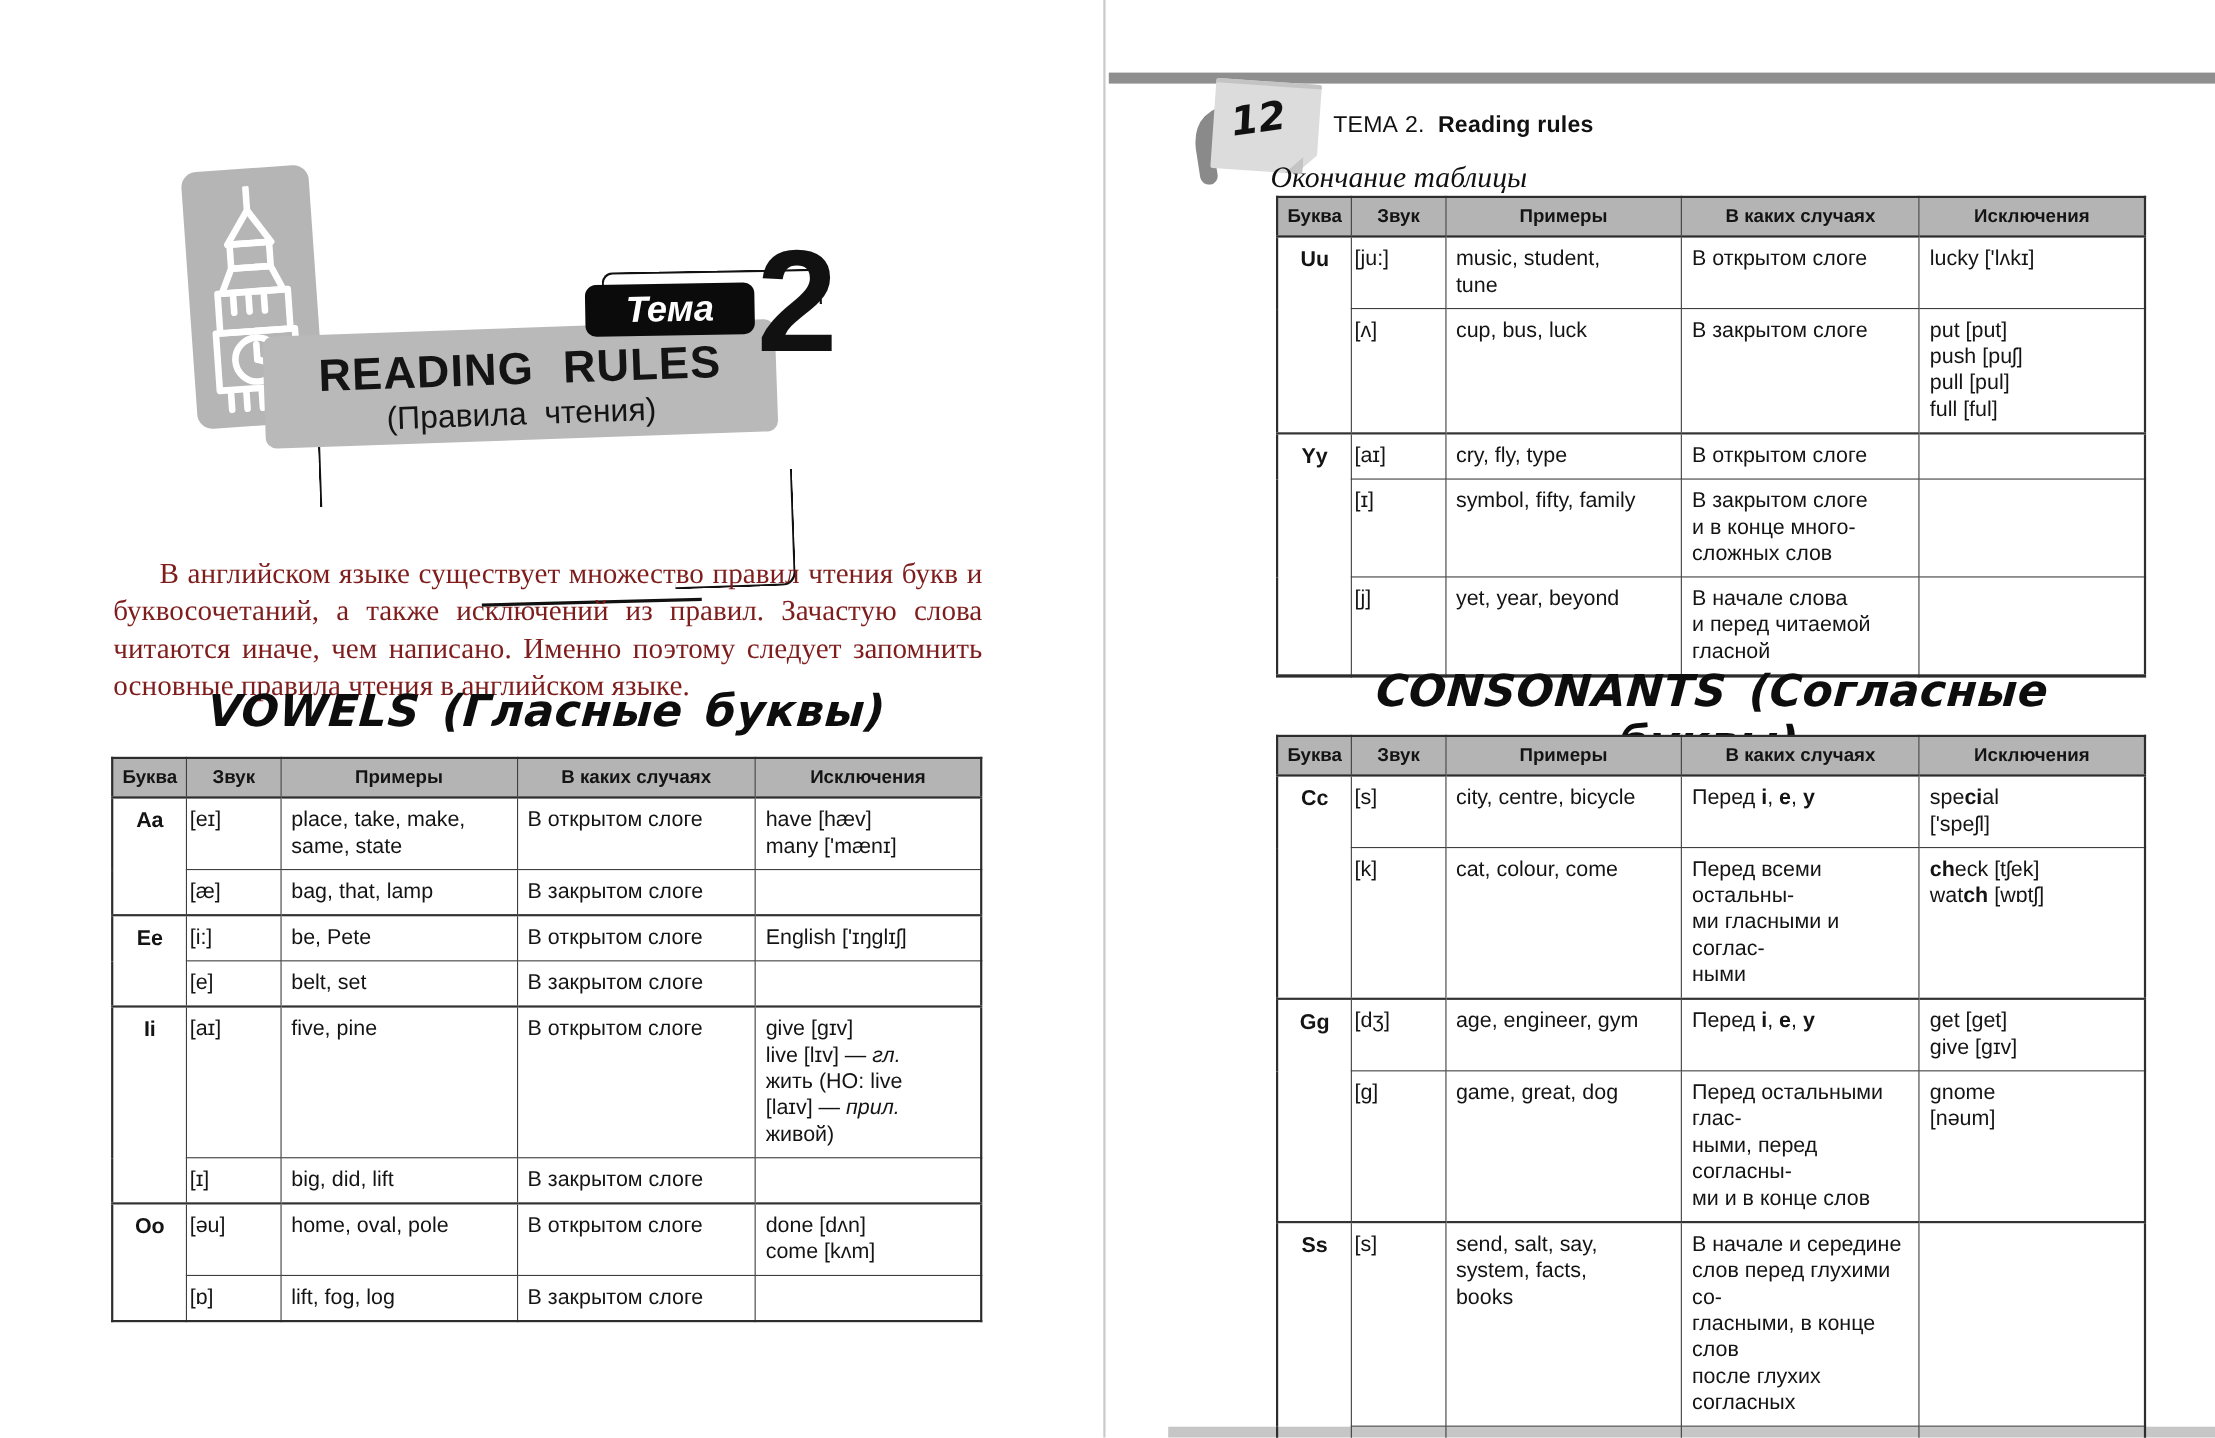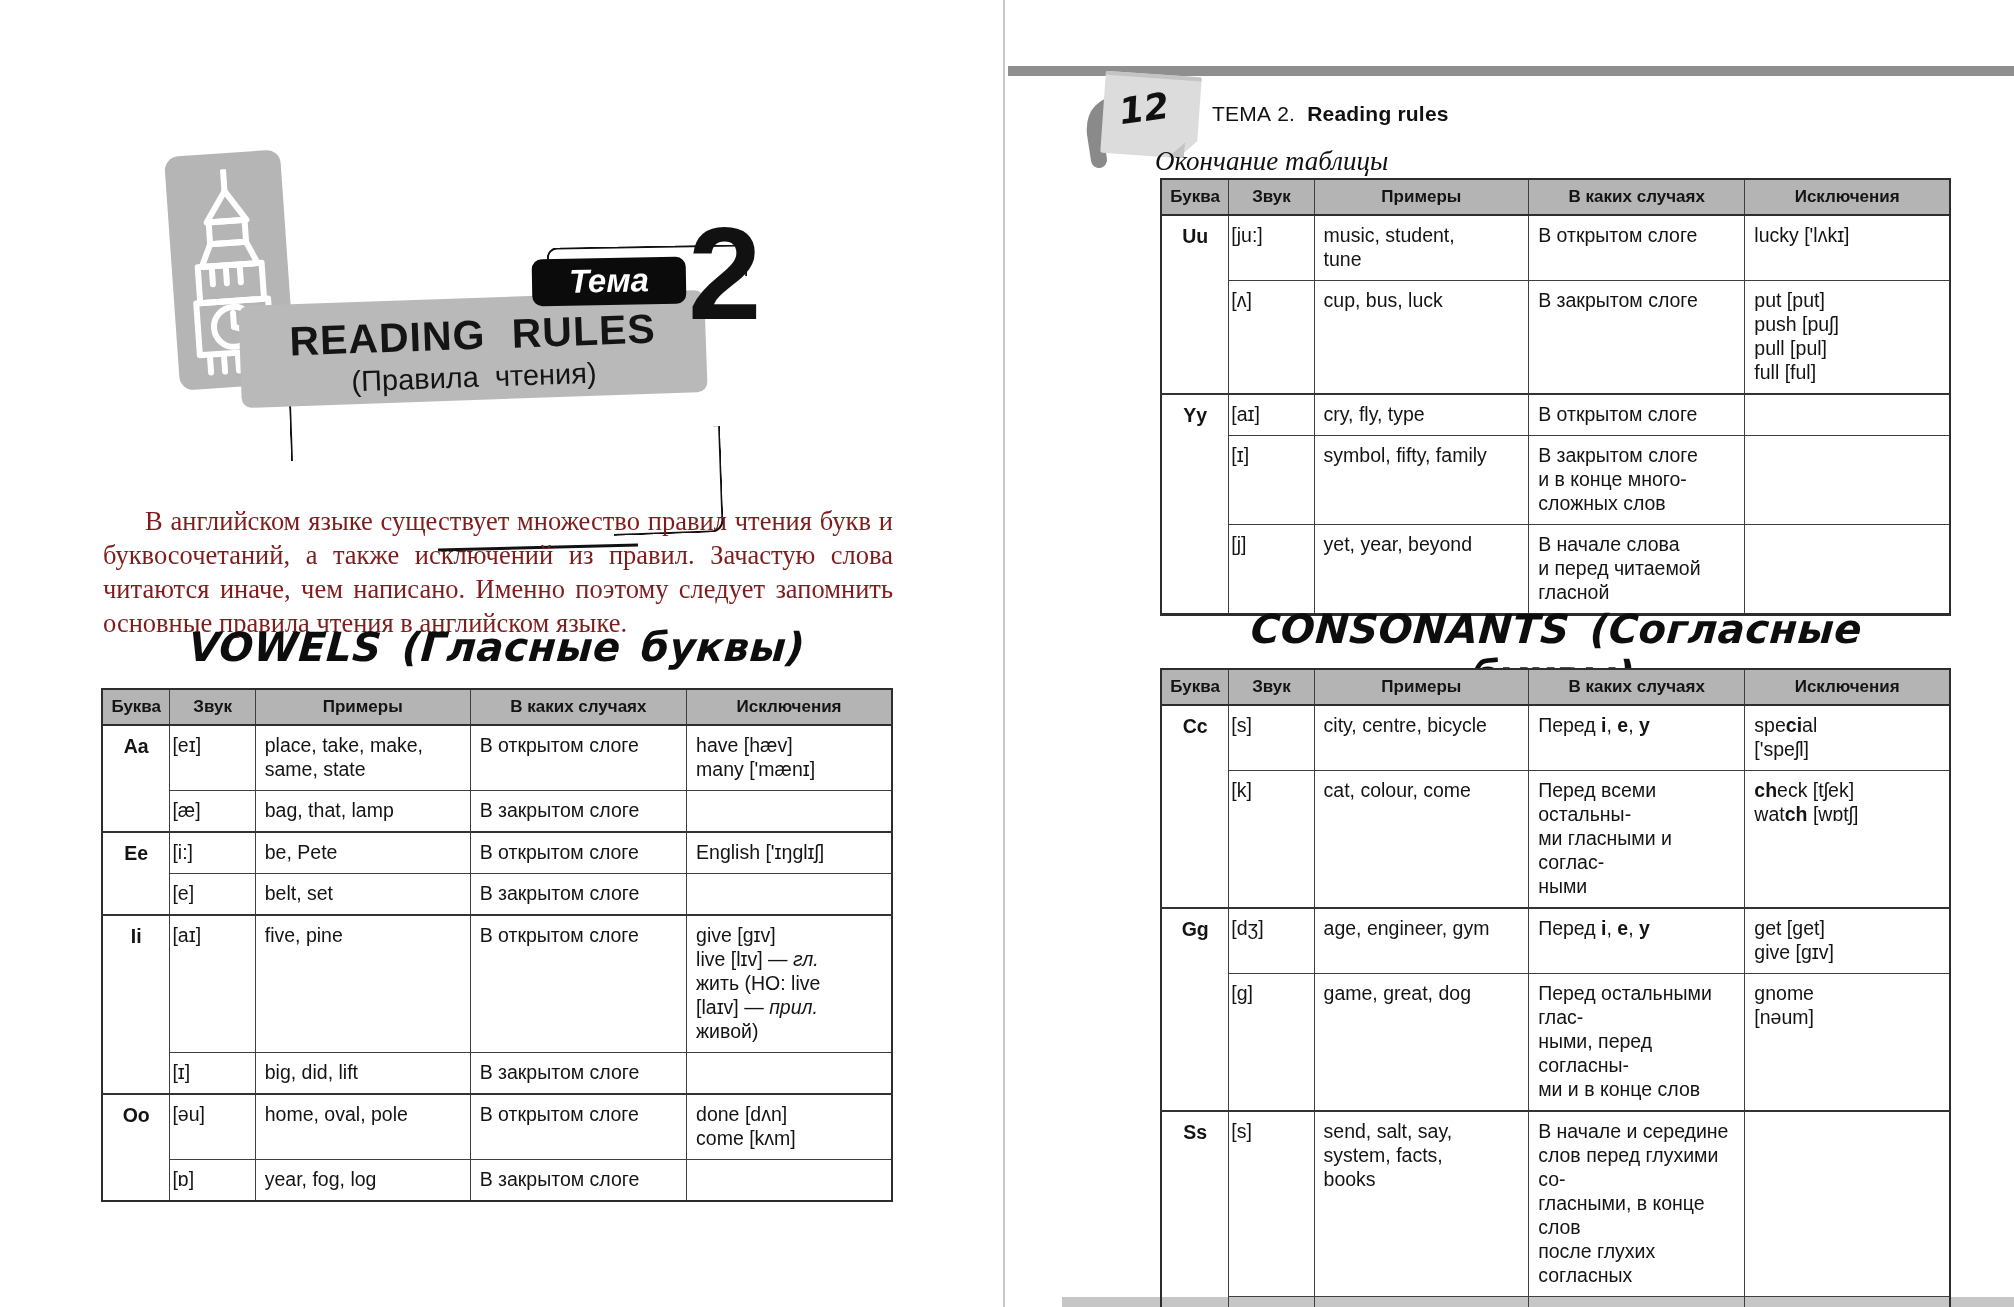--- a/index.html
+++ b/index.html
@@ -182,21 +182,21 @@
         </tr>
         <tr class="group-start">
           <td class="col-letter" rowspan="2">Oo</td>
           <td class="col-sound">[əu]</td>
           <td>home, oval, pole</td>
           <td>В открытом слоге</td>
           <td>done [dʌn]<br>come [kʌm]</td>
         </tr>
         <tr>
           <td class="col-sound">[ɒ]</td>
-          <td>year, fog, log</td>
+          <td>lift, fog, log</td>
           <td>В закрытом слоге</td>
           <td></td>
         </tr>
       </tbody>
     </table>
   </div>
 
 <div class="abs" id="note-group">
   <svg id="note-clip" viewBox="0 0 46 74">
     <path d="M40 8 C18 10 8 20 10 40 L14 66" stroke="#8a8a8a" stroke-width="16" fill="none" stroke-linecap="round"></path>

